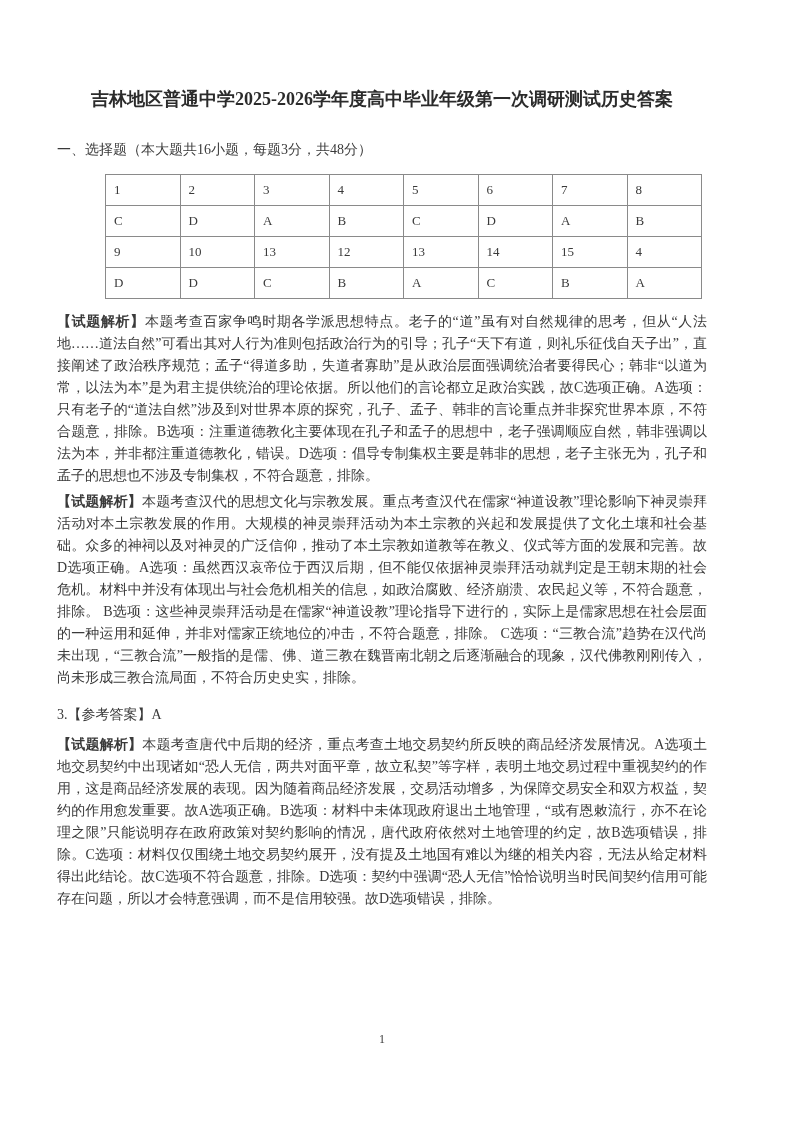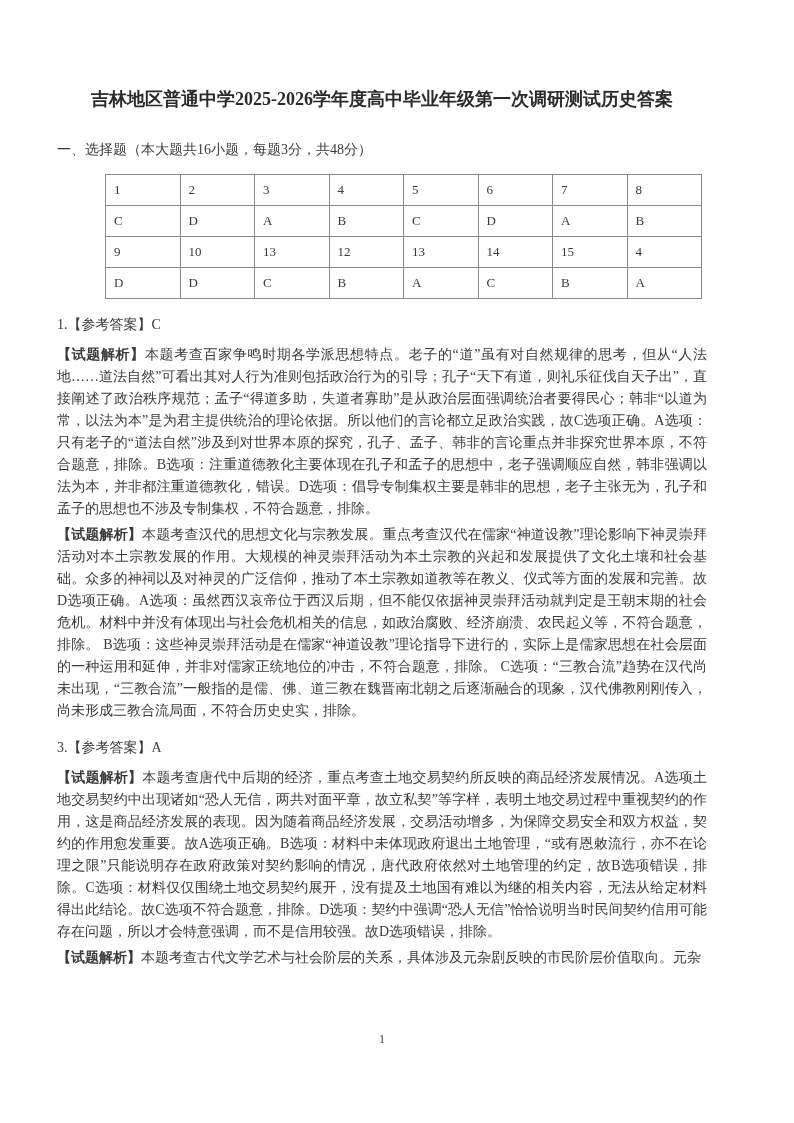--- a/index.html
+++ b/index.html
@@ -121,32 +121,30 @@
         <td>B</td>
         <td>A</td>
         <td>C</td>
         <td>B</td>
         <td>A</td>
       </tr>
     </tbody>
   </table>
 
   <div class="answer-block">
-    <p class="answer-heading">1.【参考答案】C</p>
     <p class="analysis"><span class="analysis-label">【试题解析】</span><span>本题考查百家争鸣时期各学派思想特点。老子的“道”虽有对自然规律的思考，但从“人法地……道法自然”可看出其对人行为准则包括政治行为的引导；孔子“天下有道，则礼乐征伐自天子出”，直接阐述了政治秩序规范；孟子“得道多助，失道者寡助”是从政治层面强调统治者要得民心；韩非“以道为常，以法为本”是为君主提供统治的理论依据。所以他们的言论都立足政治实践，故C选项正确。A选项：只有老子的“道法自然”涉及到对世界本原的探究，孔子、孟子、韩非的言论重点并非探究世界本原，不符合题意，排除。B选项：注重道德教化主要体现在孔子和孟子的思想中，老子强调顺应自然，韩非强调以法为本，并非都注重道德教化，错误。D选项：倡导专制集权主要是韩非的思想，老子主张无为，孔子和孟子的思想也不涉及专制集权，不符合题意，排除。</span></p>
   </div>
 
   <div class="answer-block">
     <p class="analysis"><span class="analysis-label">【试题解析】</span><span>本题考查汉代的思想文化与宗教发展。重点考查汉代在儒家“神道设教”理论影响下神灵崇拜活动对本土宗教发展的作用。大规模的神灵崇拜活动为本土宗教的兴起和发展提供了文化土壤和社会基础。众多的神祠以及对神灵的广泛信仰，推动了本土宗教如道教等在教义、仪式等方面的发展和完善。故D选项正确。A选项：虽然西汉哀帝位于西汉后期，但不能仅依据神灵崇拜活动就判定是王朝末期的社会危机。材料中并没有体现出与社会危机相关的信息，如政治腐败、经济崩溃、农民起义等，不符合题意，排除。 B选项：这些神灵崇拜活动是在儒家“神道设教”理论指导下进行的，实际上是儒家思想在社会层面的一种运用和延伸，并非对儒家正统地位的冲击，不符合题意，排除。 C选项：“三教合流”趋势在汉代尚未出现，“三教合流”一般指的是儒、佛、道三教在魏晋南北朝之后逐渐融合的现象，汉代佛教刚刚传入，尚未形成三教合流局面，不符合历史史实，排除。</span></p>
   </div>
 
   <div class="answer-block">
     <p class="answer-heading">3.【参考答案】A</p>
     <p class="analysis"><span class="analysis-label">【试题解析】</span><span>本题考查唐代中后期的经济，重点考查土地交易契约所反映的商品经济发展情况。A选项土地交易契约中出现诸如“恐人无信，两共对面平章，故立私契”等字样，表明土地交易过程中重视契约的作用，这是商品经济发展的表现。因为随着商品经济发展，交易活动增多，为保障交易安全和双方权益，契约的作用愈发重要。故A选项正确。B选项：材料中未体现政府退出土地管理，“或有恩敕流行，亦不在论理之限”只能说明存在政府政策对契约影响的情况，唐代政府依然对土地管理的约定，故B选项错误，排除。C选项：材料仅仅围绕土地交易契约展开，没有提及土地国有难以为继的相关内容，无法从给定材料得出此结论。故C选项不符合题意，排除。D选项：契约中强调“恐人无信”恰恰说明当时民间契约信用可能存在问题，所以才会特意强调，而不是信用较强。故D选项错误，排除。</span></p>
   </div>
 
   <div class="answer-block">
-    <p class="analysis"><span class="analysis-label">【试题解析】</span><span>本题考查古代文学艺术与社会阶层的关系，具体涉及元杂剧反映的市民阶层价值取向。元杂</span></p>
   </div>
 
   <div class="page-number">1</div>
 
 </div>
 
 </body></html>

